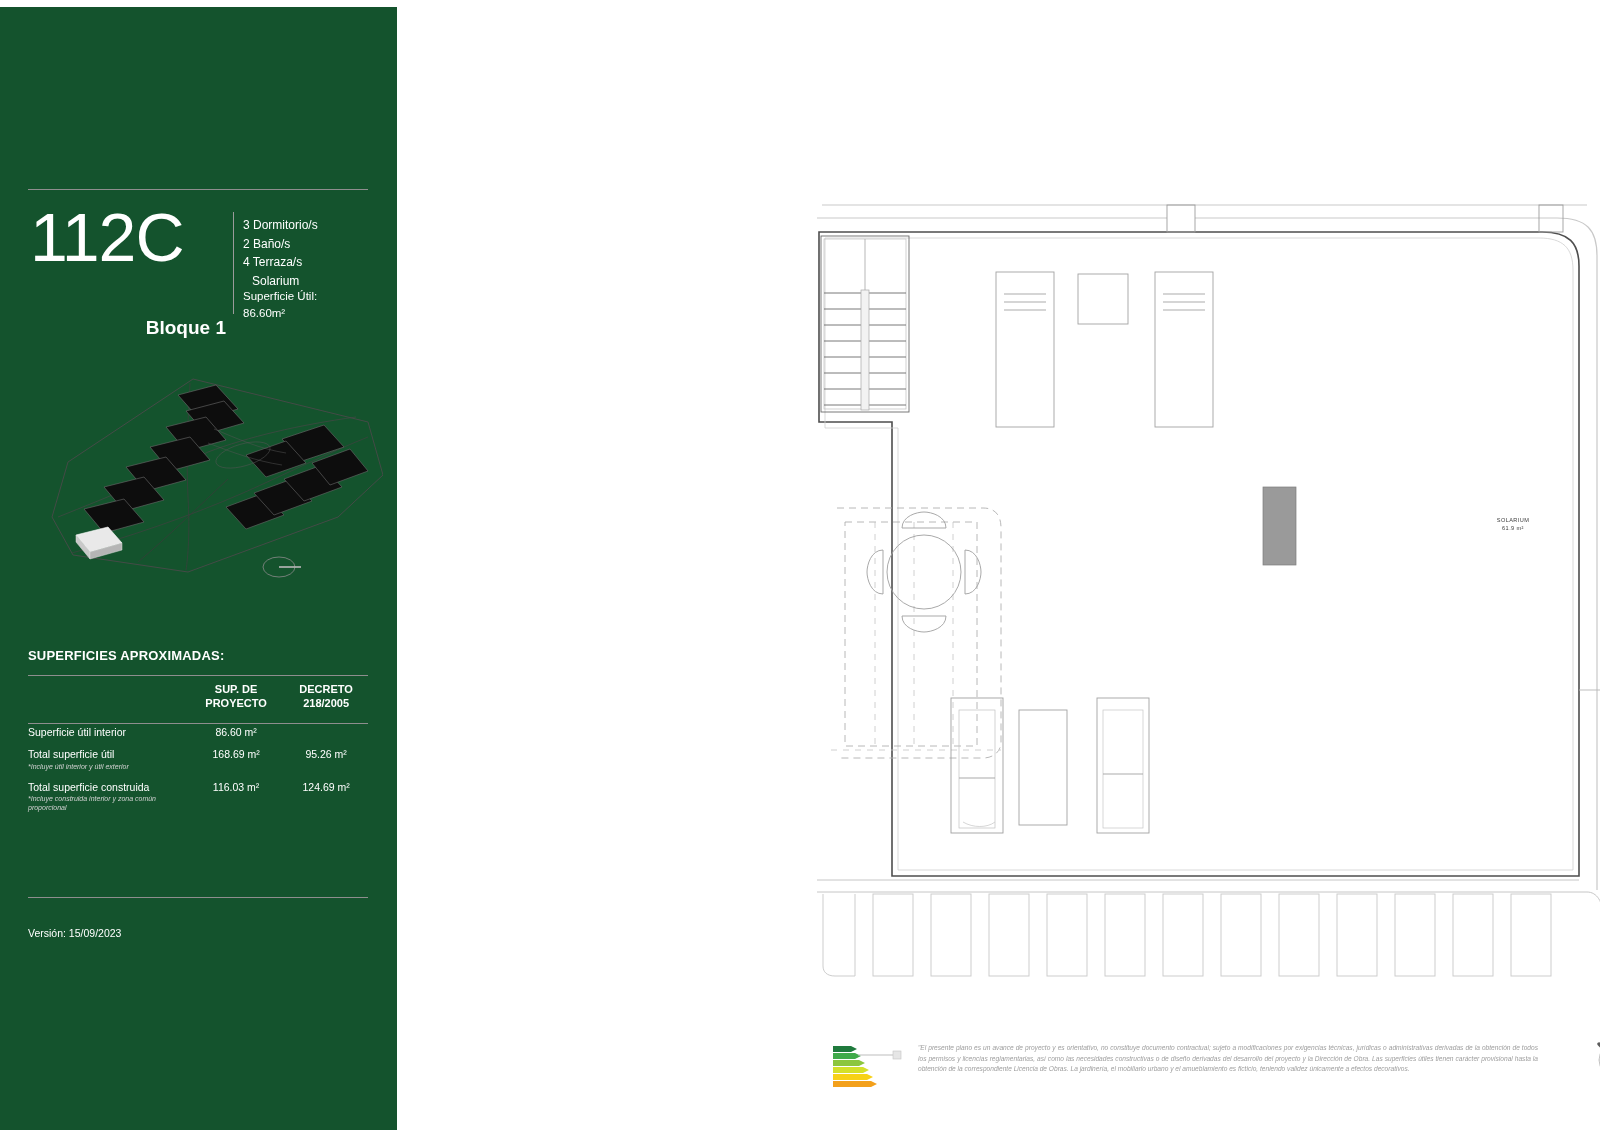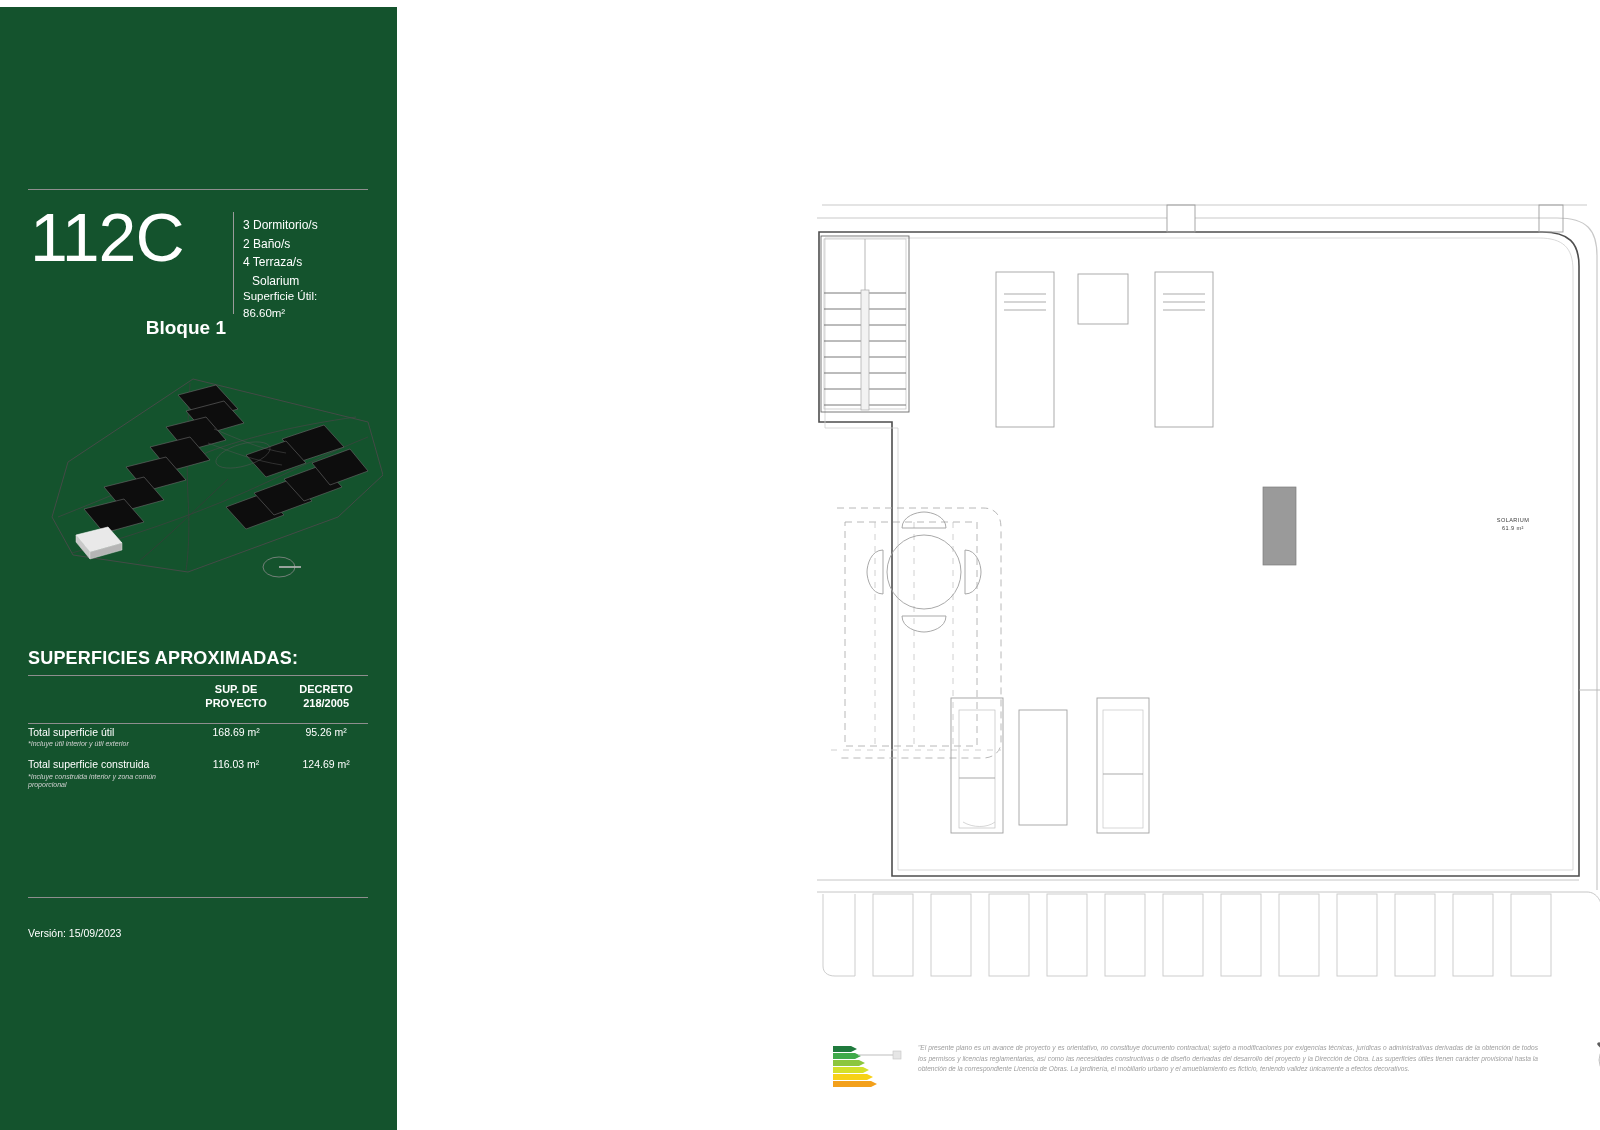--- a/index.html
+++ b/index.html
@@ -81,21 +81,21 @@
   #site-map {
     position: absolute;
     left: 38px; top: 360px;
     width: 345px; height: 215px;
   }
 
   
   #surf-title {
     position: absolute;
     left: 28px; top: 641px;
-    font-size: 18px;
+    font-size: 13px;
     font-weight: 700;
     letter-spacing: 0.2px;
   }
   #surf-table {
     position: absolute;
     left: 28px; top: 676px;
     width: 340px;
     border-collapse: collapse;
     font-size: 10.5px;
   }
@@ -263,20 +263,27 @@
           <span>SUP. DE</span><br>
           <span>PROYECTO</span>
         </th>
         <th>
           <span>DECRETO</span><br>
           <span>218/2005</span>
         </th>
       </tr>
     </thead>
     <tbody>
+      <tr>
+        <td>
+          <div class="row-label">Superficie útil interior</div>
+        </td>
+        <td class="num">86.60 m²</td>
+        <td class="num"></td>
+      </tr>
       <tr>
         <td>
           <div class="row-label">Total superficie útil</div>
           <div class="row-note">*Incluye útil interior y útil exterior</div>
         </td>
         <td class="num">168.69 m²</td>
         <td class="num">95.26 m²</td>
       </tr>
       <tr>
         <td>

